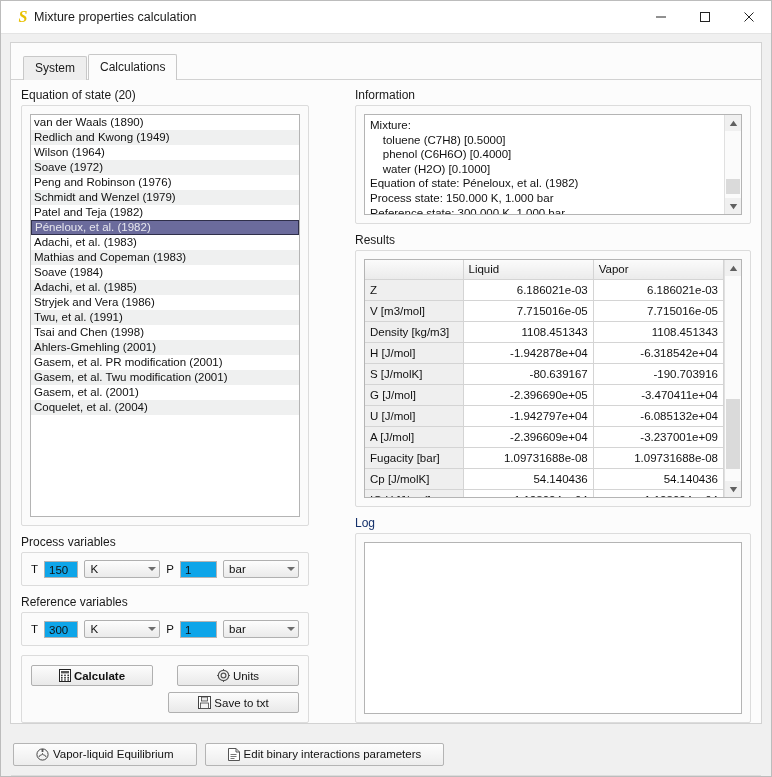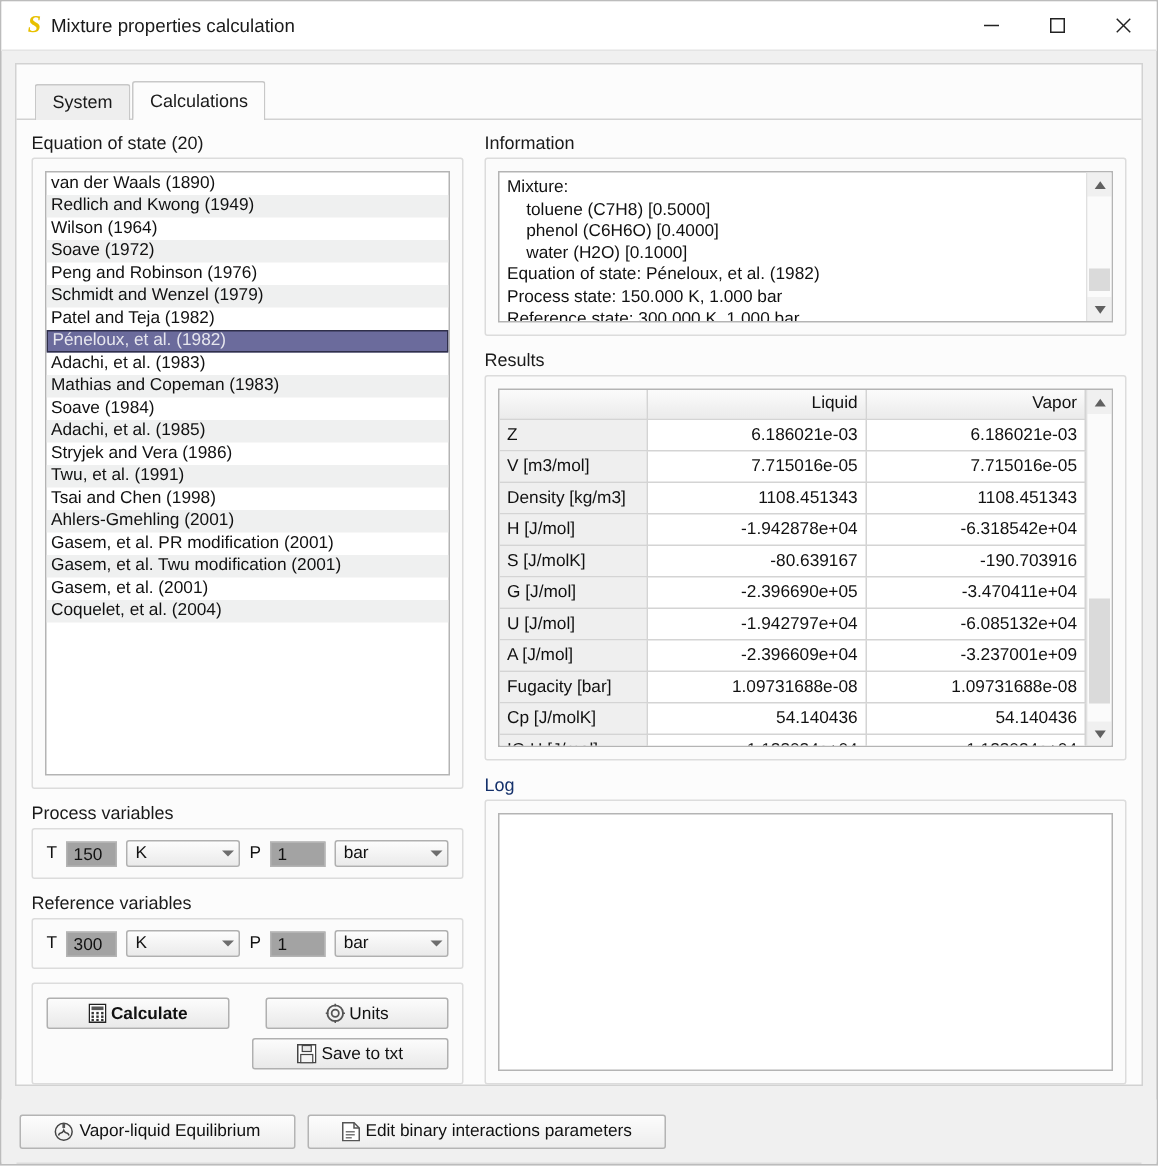--- a/index.html
+++ b/index.html
@@ -61,21 +61,21 @@
   .tab.active{
     background:#fcfcfc;height:25px;line-height:25px;z-index:3;
     border-color:#c8c8c8;
   }
   .tab.active:after{
     content:"";position:absolute;left:0;right:0;bottom:-1px;height:2px;background:#fcfcfc;
   }
   
   .body-cols{flex:1;display:flex;padding:8px 10px 0 10px;gap:14px;min-height:0;}
   .col-left{width:288px;min-width:288px;display:flex;flex-direction:column;}
-  .col-right{flex:1;display:flex;flex-direction:column;min-width:0;}
+  .col-right{flex:1;display:flex;flex-direction:column;min-width:0;margin-left:32px;}
   .group{
     border:1px solid #dcdcdc;background:#fbfbfb;border-radius:2px;
     box-sizing:border-box;
   }
   .group-label{font-size:12px;color:#1a1a1a;margin-bottom:3px;}
   .group-label.blue{color:#15316b;}
   .spacer{height:9px;}
   
   .eos-group{padding:8px;flex:1;min-height:0;display:flex;}
   .eos-list{
@@ -89,21 +89,21 @@
   }
   .eos-item.odd{background:#eff0f0;}
   .eos-item.selected{
     background:#6b6b9c;color:#e6e6ee;border:1px solid #2f2f4a;
     height:15px;line-height:13px;
   }
   
   .var-group{padding:7px 9px;display:flex;align-items:center;gap:6px;}
   .var-lbl{font-size:11.5px;color:#111;}
   .txtbox{
-    background:#a3a3a3;border:1px solid #b4b4b4;height:17px;line-height:17px;
+    background:#0ea5e9;border:1px solid #b4b4b4;height:17px;line-height:17px;
     font-size:11.5px;padding:0 4px;box-sizing:border-box;color:#111;
   }
   .txtbox.w-t{width:37px;}
   .txtbox.w-p{width:40px;}
   .combo{
     height:18px;border:1px solid #b0b0b0;border-radius:2px;
     background:linear-gradient(#fdfdfd,#eaeaea);
     display:flex;align-items:center;font-size:11.5px;color:#111;
     padding:0 3px 0 5px;box-sizing:border-box;position:relative;
   }
@@ -158,21 +158,21 @@
     border-collapse:collapse;width:100%;table-layout:fixed;
     font-size:11.5px;
   }
   table.res th,table.res td{
     border-right:1px solid #d4d4d4;border-bottom:1px solid #d4d4d4;
     height:21px;padding:0 5px;box-sizing:border-box;
     overflow:hidden;white-space:nowrap;font-weight:normal;
   }
   table.res th{
     background:linear-gradient(#fbfbfb,#ebebeb);
-    text-align:right;color:#111;height:19px;
+    text-align:left;color:#111;height:19px;
   }
   table.res td.rowhdr{
     background:#efefef;text-align:left;color:#111;
   }
   table.res td.val{text-align:right;background:#ffffff;color:#111;}
   col.c-name{width:98px;}
   
   .log-group{padding:8px;flex:1;min-height:0;display:flex;}
   .log-box{flex:1;background:#ffffff;border:1px solid #b4b4b4;box-sizing:border-box;}
   

